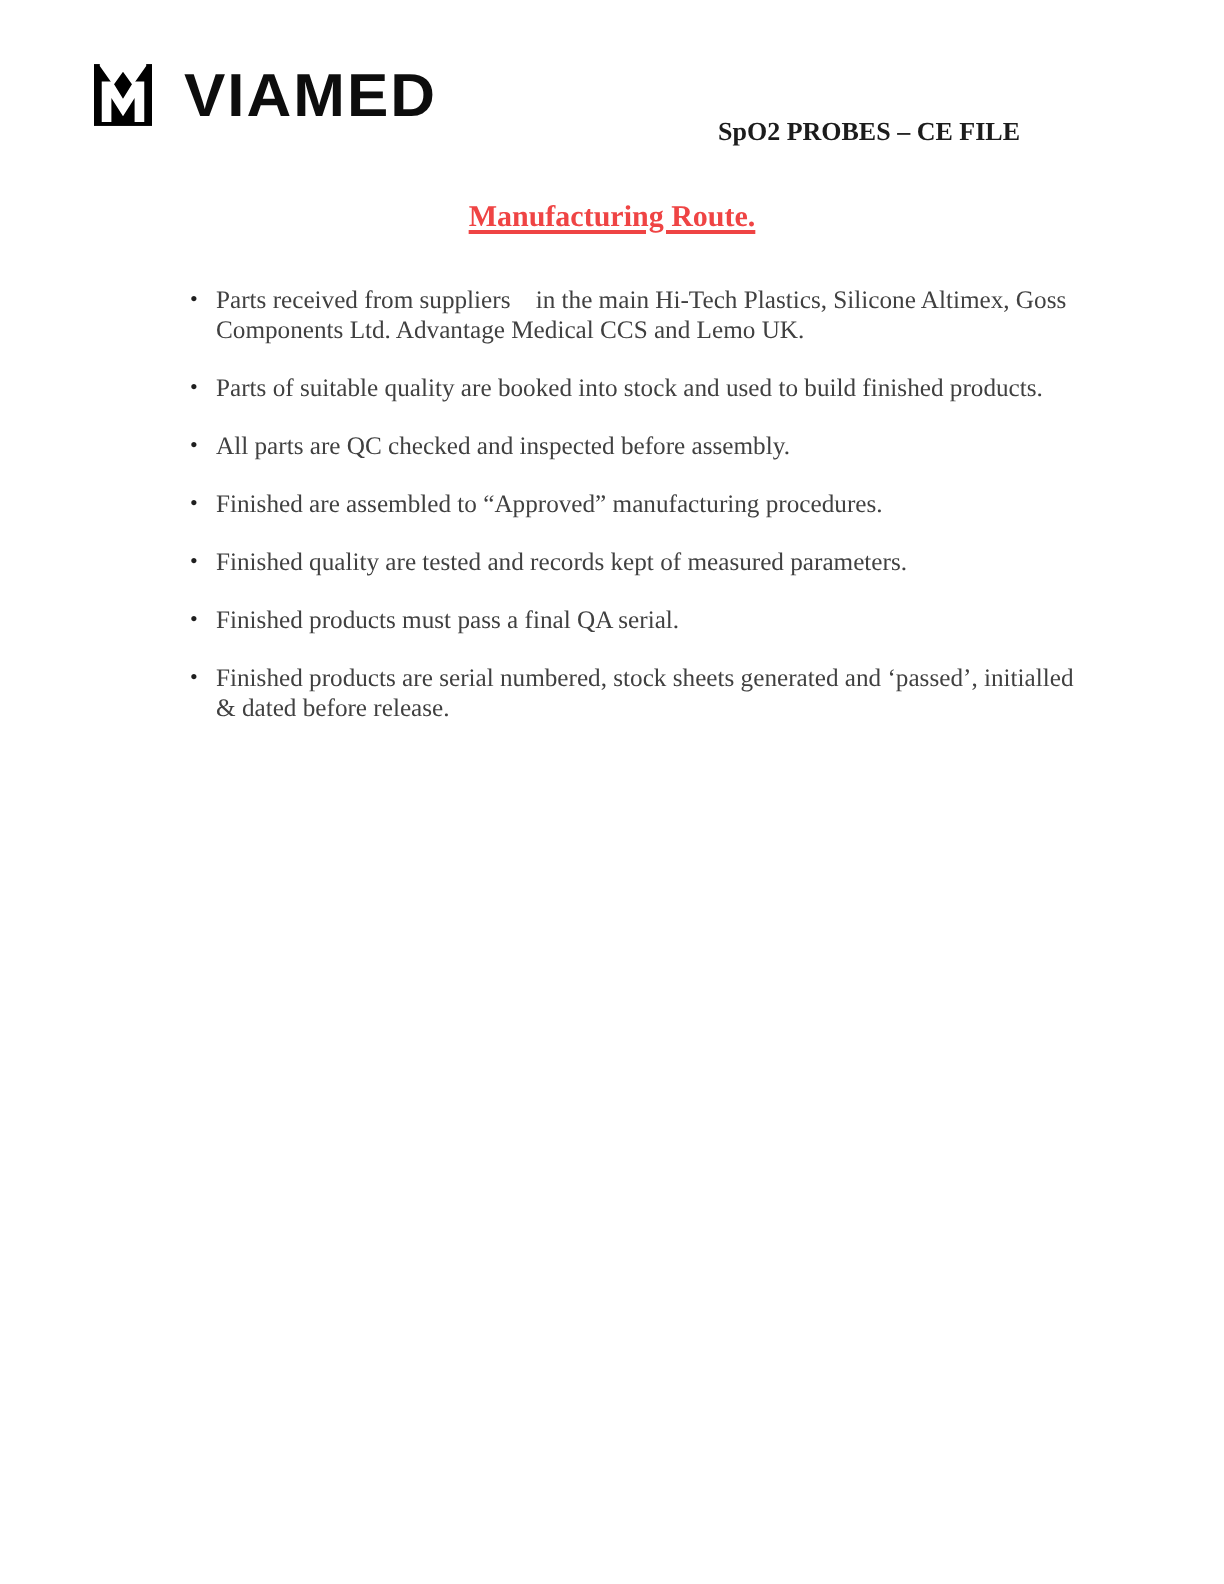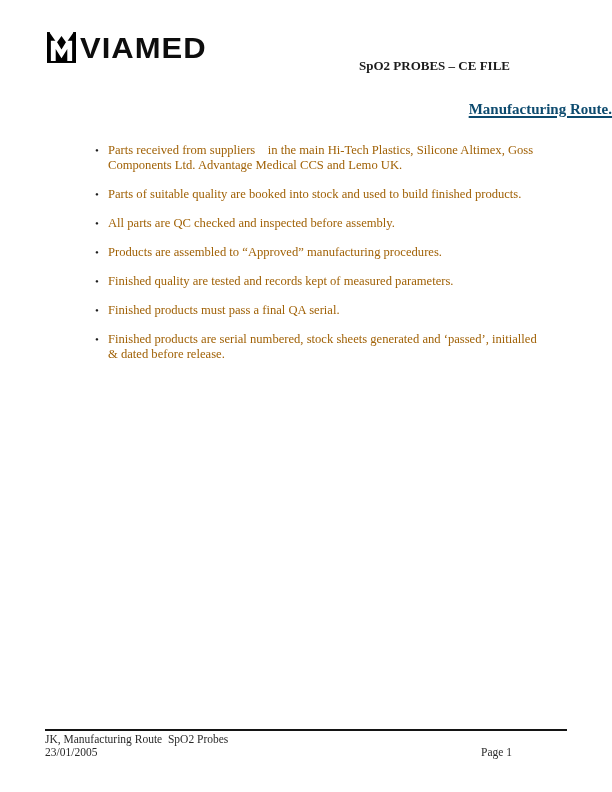--- a/index.html
+++ b/index.html
@@ -17,21 +17,21 @@
     overflow: hidden;
   }
 
   
   .logo {
     position: absolute;
     left: 47px;
     top: 32px;
     display: flex;
     align-items: center;
-    gap: 4px;
+    gap: 16px;
   }
   .logo-icon {
     width: 29px;
     height: 31px;
     display: block;
   }
   .logo-text {
     font-family: "Liberation Sans", sans-serif;
     font-weight: bold;
     font-size: 31px;
@@ -49,24 +49,24 @@
     color: #1c1c1c;
     white-space: pre;
   }
 
   
   .doc-title {
     position: absolute;
     left: 0;
     top: 101px;
     width: 612px;
-    text-align: right;
+    text-align: center;
     font-weight: bold;
     font-size: 15px;
-    color: #0c4a6e;
+    color: #ef4444;
     text-decoration: underline;
     text-decoration-thickness: 1.5px;
     text-underline-offset: 2px;
   }
 
   
   .bullets {
     position: absolute;
     left: 95px;
     top: 143px;
@@ -84,21 +84,21 @@
   }
   .bullets .marker {
     flex: 0 0 13px;
     font-size: 11px;
     line-height: 15px;
     color: #1f1f1f;
   }
   .bullets .btext {
     flex: 1 1 auto;
     white-space: pre-wrap;
-    color: #a16207;
+    color: #404040;
   }
 
   
   .footer {
     position: absolute;
     left: 45px;
     top: 729px;
     width: 522px;
     border-top: 2px solid #141414;
     font-size: 11.5px;
@@ -150,37 +150,30 @@
       <li>
         <span class="marker">•</span>
         <span class="btext">Parts of suitable quality are booked into stock and used to build finished products.</span>
       </li>
       <li>
         <span class="marker">•</span>
         <span class="btext">All parts are QC checked and inspected before assembly.</span>
       </li>
       <li>
         <span class="marker">•</span>
-        <span class="btext">Products are assembled to “Approved” manufacturing procedures.</span>
+        <span class="btext">Finished are assembled to “Approved” manufacturing procedures.</span>
       </li>
       <li>
         <span class="marker">•</span>
         <span class="btext">Finished quality are tested and records kept of measured parameters.</span>
       </li>
       <li>
         <span class="marker">•</span>
         <span class="btext">Finished products must pass a final QA serial.</span>
       </li>
       <li>
         <span class="marker">•</span>
         <span class="btext">Finished products are serial numbered, stock sheets generated and ‘passed’, initialled &amp; dated before release.</span>
       </li>
     </ul>
 
-  <div class="footer">
-    <div class="footer-line1">JK, Manufacturing Route  SpO2 Probes</div>
-    <div class="footer-line2">
-      <span class="footer-date">23/01/2005</span>
-      <span class="footer-page">Page 1</span>
-    </div>
-  </div>
 
 </div>
 
 </body></html>

